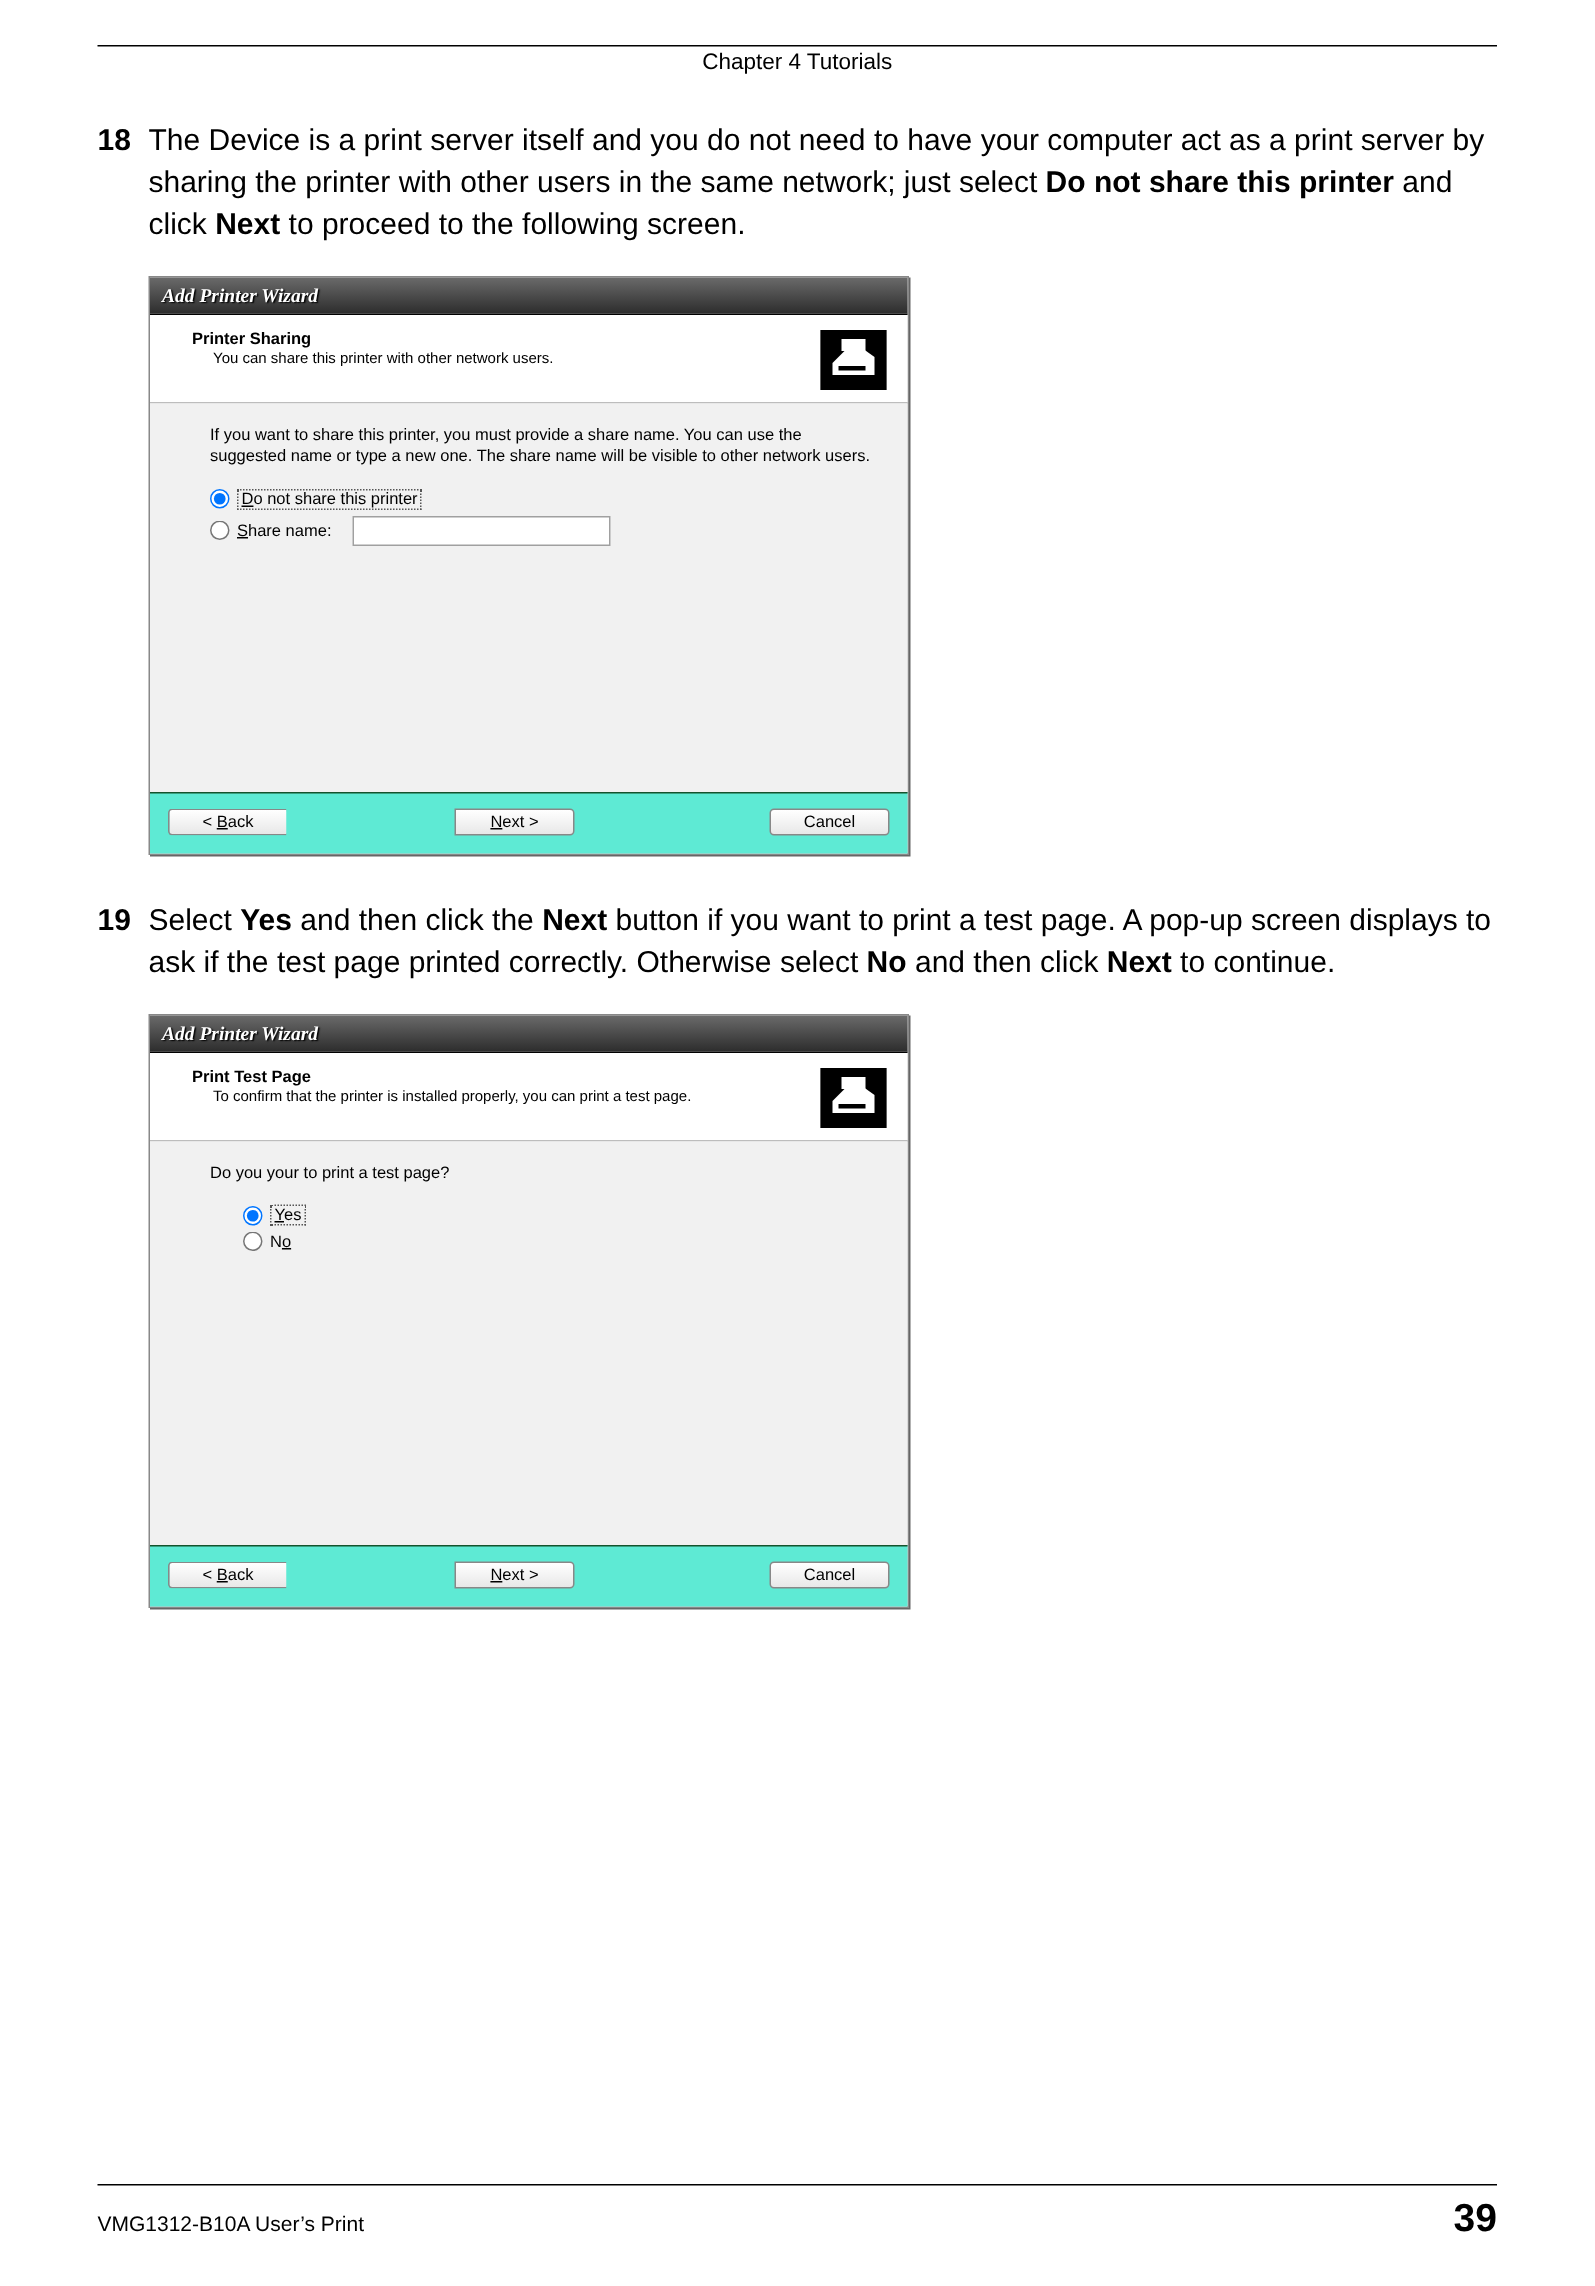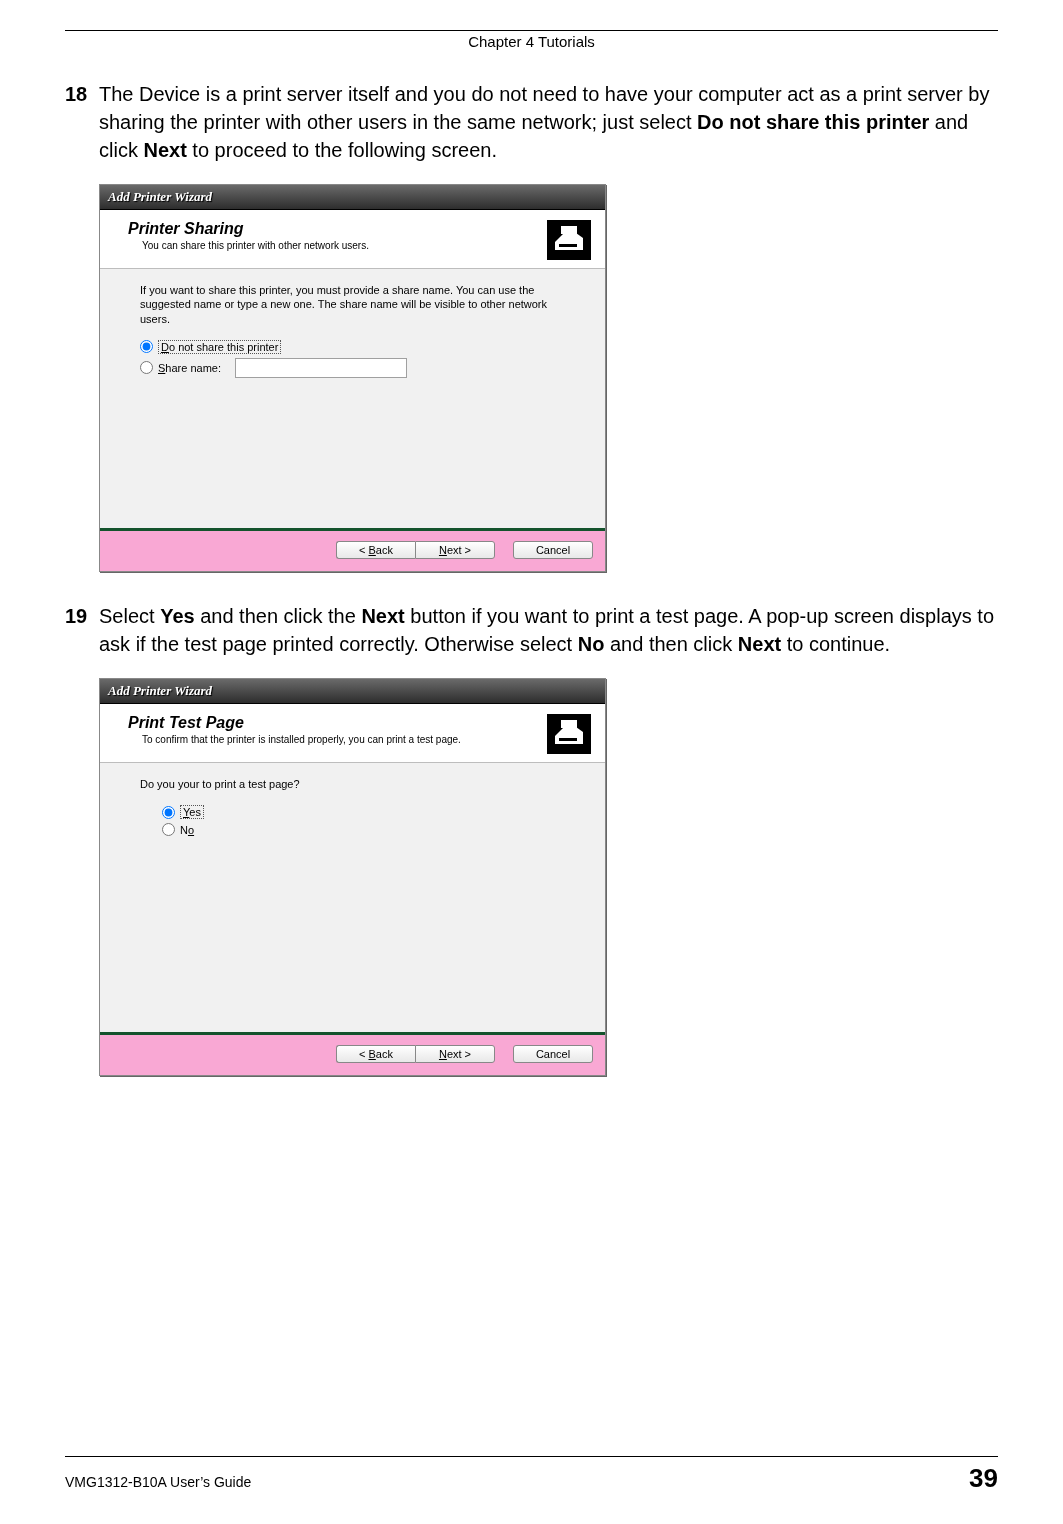--- a/index.html
+++ b/index.html
@@ -63,23 +63,22 @@
   }
   .wiz-header {
     display: flex;
     align-items: flex-start;
     padding: 10px 14px 8px 28px;
     background: #fff;
   }
   .wiz-header-text { flex: 1; }
   .wiz-h-title {
     font-weight: bold;
-    font-size: 16px;
-    font-family: Arial, sans-serif;
-    font-style: italic;
+    font-size: 11px;
+    font-family: Arial, sans-serif;
   }
   .wiz-h-sub {
     font-size: 10px;
     font-family: Arial, sans-serif;
     margin-left: 14px;
     margin-top: 2px;
   }
   .printer-icon {
     width: 44px;
     height: 40px;
@@ -89,21 +88,21 @@
     flex-shrink: 0;
   }
   .printer-icon svg { width:44px; height:40px; }
   .wiz-sep {
     height: 1px;
     background: #bdbdbd;
     margin: 0;
   }
   .wiz-body {
     background: #f1f1f1;
-    padding: 14px 34px 10px 40px;
+    padding: 14px 20px 10px 40px;
     font-family: Arial, sans-serif;
     font-size: 11px;
     color: #000;
   }
   .wiz-body.tall1 { min-height: 235px; }
   .wiz-body.tall2 { min-height: 245px; }
   .wiz-body-text { margin-bottom: 14px; line-height: 1.3; }
   .opt-row {
     display: flex;
     align-items: center;
@@ -121,25 +120,25 @@
     width: 170px;
     height: 18px;
     border: 1px solid #a0a0a0;
     background: #fff;
     margin-left: 14px;
     display: inline-block;
     vertical-align: middle;
   }
   .opt-indent { margin-left: 22px; }
   .wiz-footer {
-    background: #f9a8d4;
-    border-top: 3px solid #14532d;
+    background: #5eead4;
+    border-top: 1px solid #14532d;
     padding: 10px 12px 12px 12px;
     display: flex;
-    justify-content: flex-end;
+    justify-content: space-between;
     gap: 0;
   }
   .wiz-btn {
     font-family: Arial, sans-serif;
     font-size: 11px;
     background: linear-gradient(#fff,#e8e8e8);
     border: 1px solid #888;
     border-radius: 3px;
     padding: 2px 0;
     width: 78px;
@@ -257,17 +256,17 @@
     <div class="wiz-footer">
       <div class="wiz-btn group-left"><span>&lt; </span><span class="u">B</span><span>ack</span></div>
       <div class="wiz-btn group-right"><span class="u">N</span><span>ext &gt;</span></div>
       <div class="wiz-btn cancel"><span>Cancel</span></div>
     </div>
   </div>
 
   <div class="page-footer">
     <div class="footer-line"></div>
     <div class="footer-row">
-      <div class="footer-guide">VMG1312-B10A User’s Guide</div>
+      <div class="footer-guide">VMG1312-B10A User’s Print</div>
       <div class="footer-pagenum">39</div>
     </div>
   </div>
 </div>
 
 </body></html>

